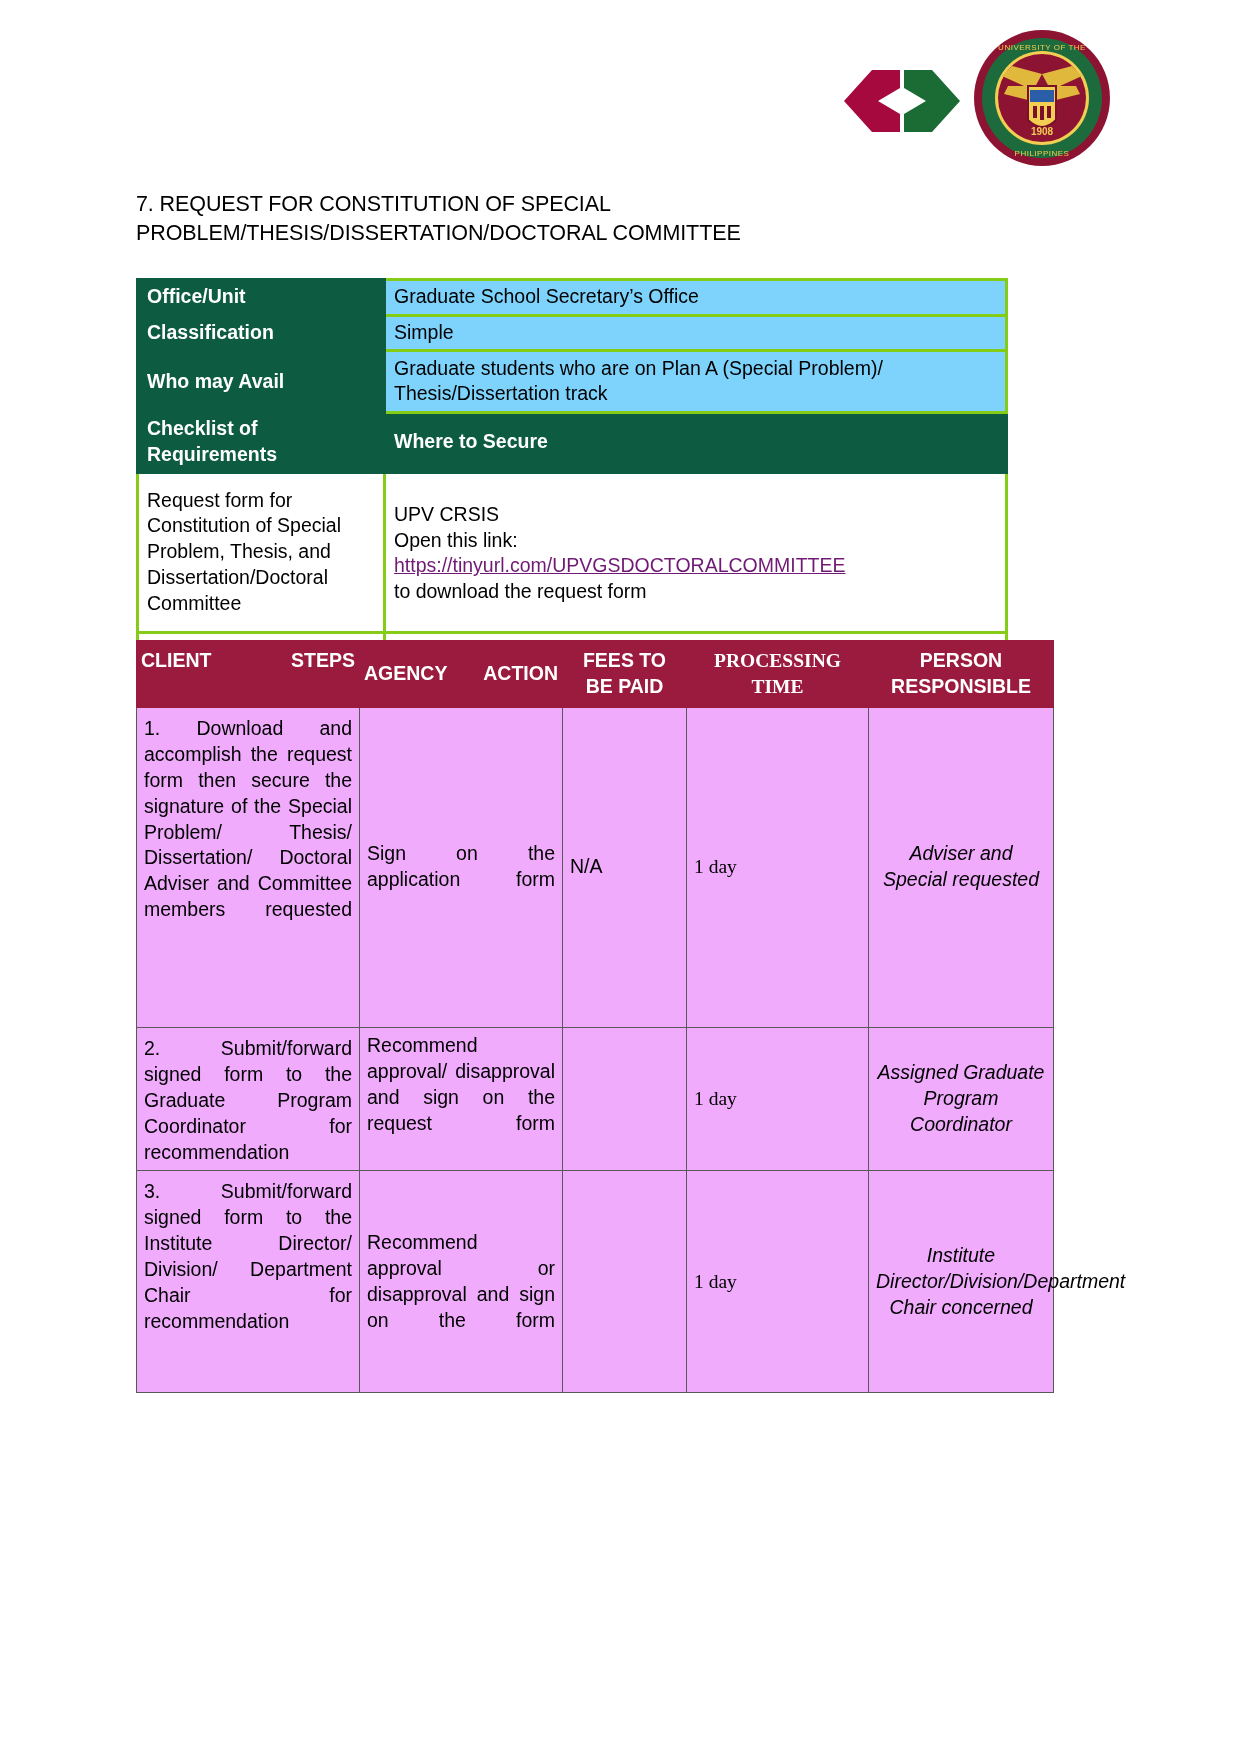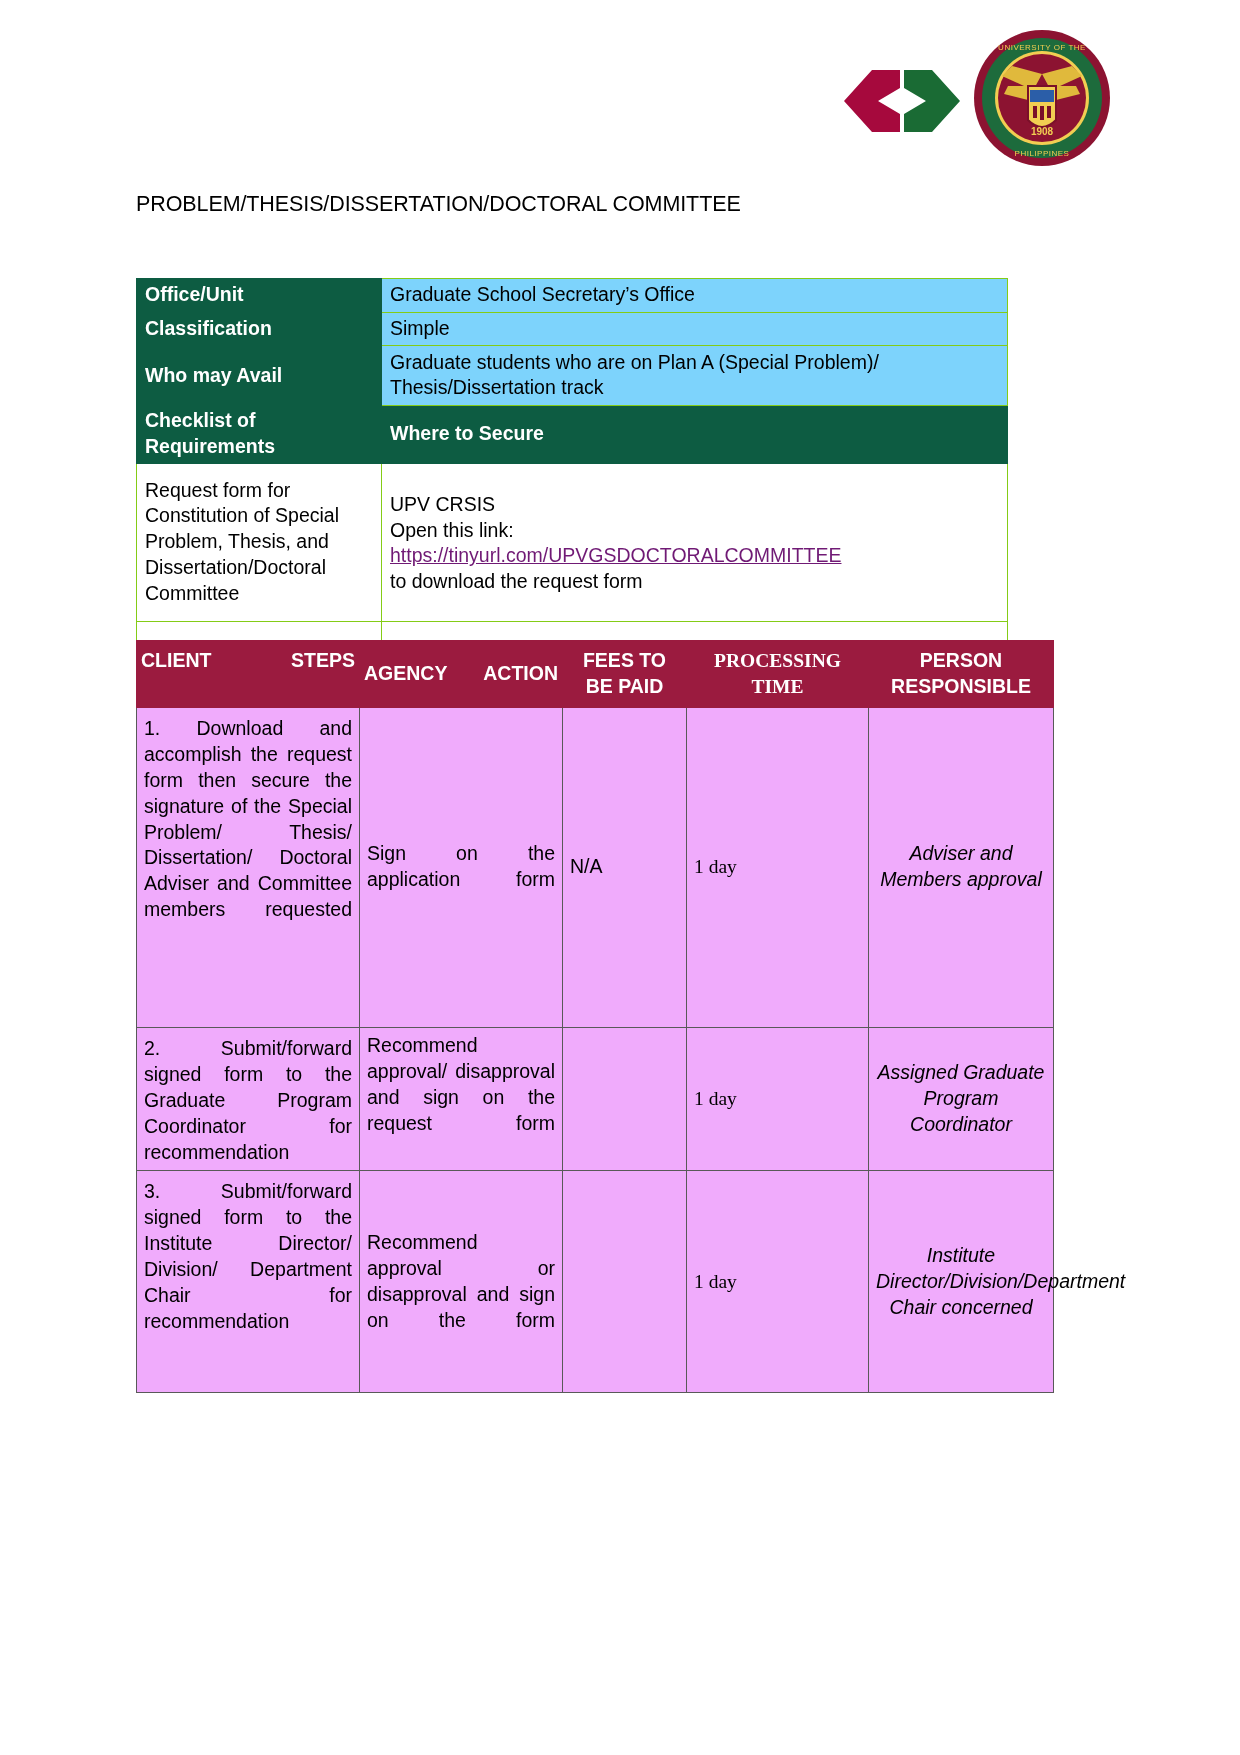--- a/index.html
+++ b/index.html
@@ -56,21 +56,21 @@
     border-collapse: collapse;
     table-layout: fixed;
   }
   .info-table {
     position: absolute;
     left: 136px;
     top: 278px;
     width: 872px;
   }
   .info-table td {
-    border: 1px solid #84cc16;
+    border: 3px solid #84cc16;
     padding: 3px 8px 4px 8px;
     font-size: 19.5px;
     line-height: 1.32;
     vertical-align: middle;
   }
   .lbl {
     background: #0d5c42;
     color: #ffffff;
     font-weight: bold;
     width: 228px;
@@ -172,20 +172,21 @@
       </g>
 
       <text x="70" y="22" text-anchor="middle" font-family="'Liberation Sans', sans-serif" font-size="8" fill="#f2ce52" letter-spacing="0.5">UNIVERSITY OF THE</text>
       <text x="70" y="128" text-anchor="middle" font-family="'Liberation Sans', sans-serif" font-size="8" fill="#f2ce52" letter-spacing="0.5">PHILIPPINES</text>
       <text x="70" y="107" text-anchor="middle" font-family="'Liberation Sans', sans-serif" font-size="10" font-weight="bold" fill="#f2ce52">1908</text>
     </svg>
   </div>
 </div>
 
 <div class="doc-title">
+  <div>7. REQUEST FOR CONSTITUTION OF SPECIAL</div>
   <div>PROBLEM/THESIS/DISSERTATION/DOCTORAL COMMITTEE</div>
 </div>
 
 <table class="info-table">
   <tbody>
     <tr>
       <td class="lbl">Office/Unit</td>
       <td class="val">Graduate School Secretary’s Office</td>
     </tr>
     <tr>
@@ -225,21 +226,21 @@
       <th class="c-time">PROCESSING TIME</th>
       <th class="c-person" style="font-style:normal;">PERSON RESPONSIBLE</th>
     </tr>
   </thead>
   <tbody>
     <tr style="height:320px;">
       <td class="c-steps">1. Download and accomplish the request form then secure the signature of the Special Problem/ Thesis/ Dissertation/ Doctoral Adviser and Committee members requested</td>
       <td class="c-action">Sign on the application form</td>
       <td class="c-fees nowrapcell">N/A</td>
       <td class="c-time nowrapcell">1 day</td>
-      <td class="c-person">Adviser and Members approval</td>
+      <td class="c-person">Adviser and Special requested</td>
     </tr>
     <tr style="height:142px;">
       <td class="c-steps">2. Submit/forward signed form to the Graduate Program Coordinator for recommendation</td>
       <td class="c-action" style="vertical-align:top;">Recommend approval/ disapproval and sign on the request form</td>
       <td class="c-fees nowrapcell"></td>
       <td class="c-time nowrapcell">1 day</td>
       <td class="c-person">Assigned Graduate Program Coordinator</td>
     </tr>
     <tr style="height:222px;">
       <td class="c-steps">3. Submit/forward signed form to the Institute Director/ Division/ Department Chair for recommendation</td>

